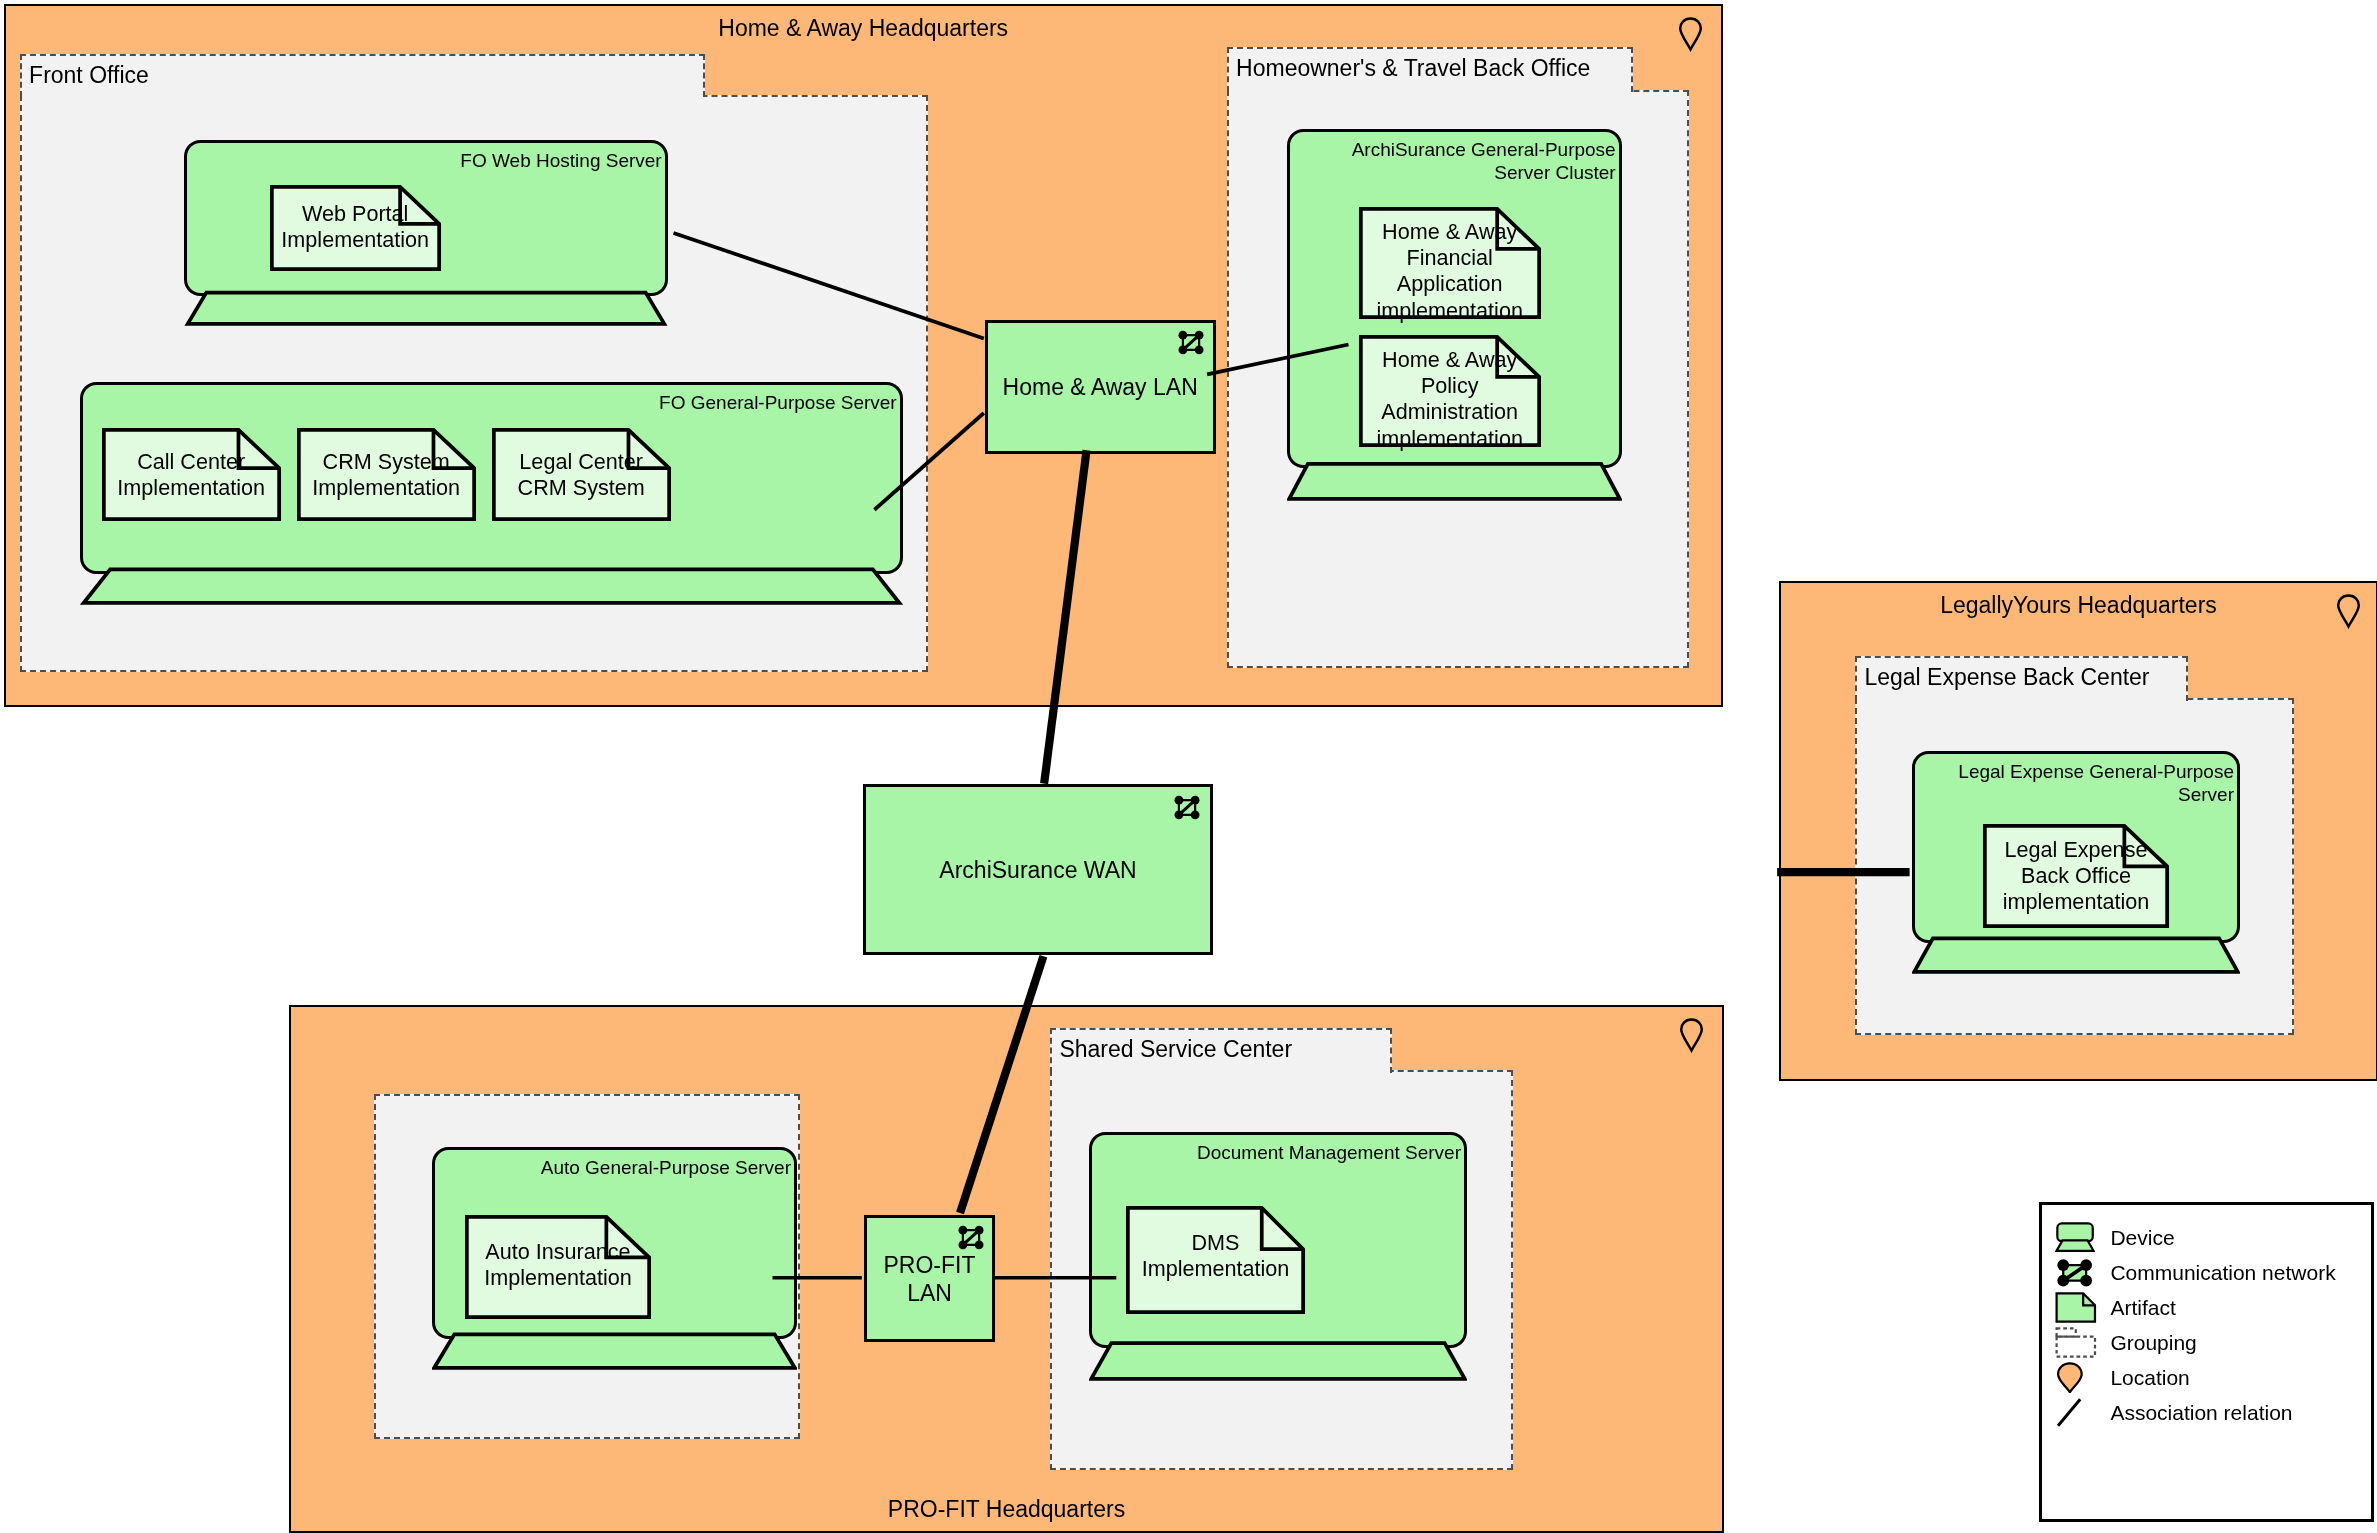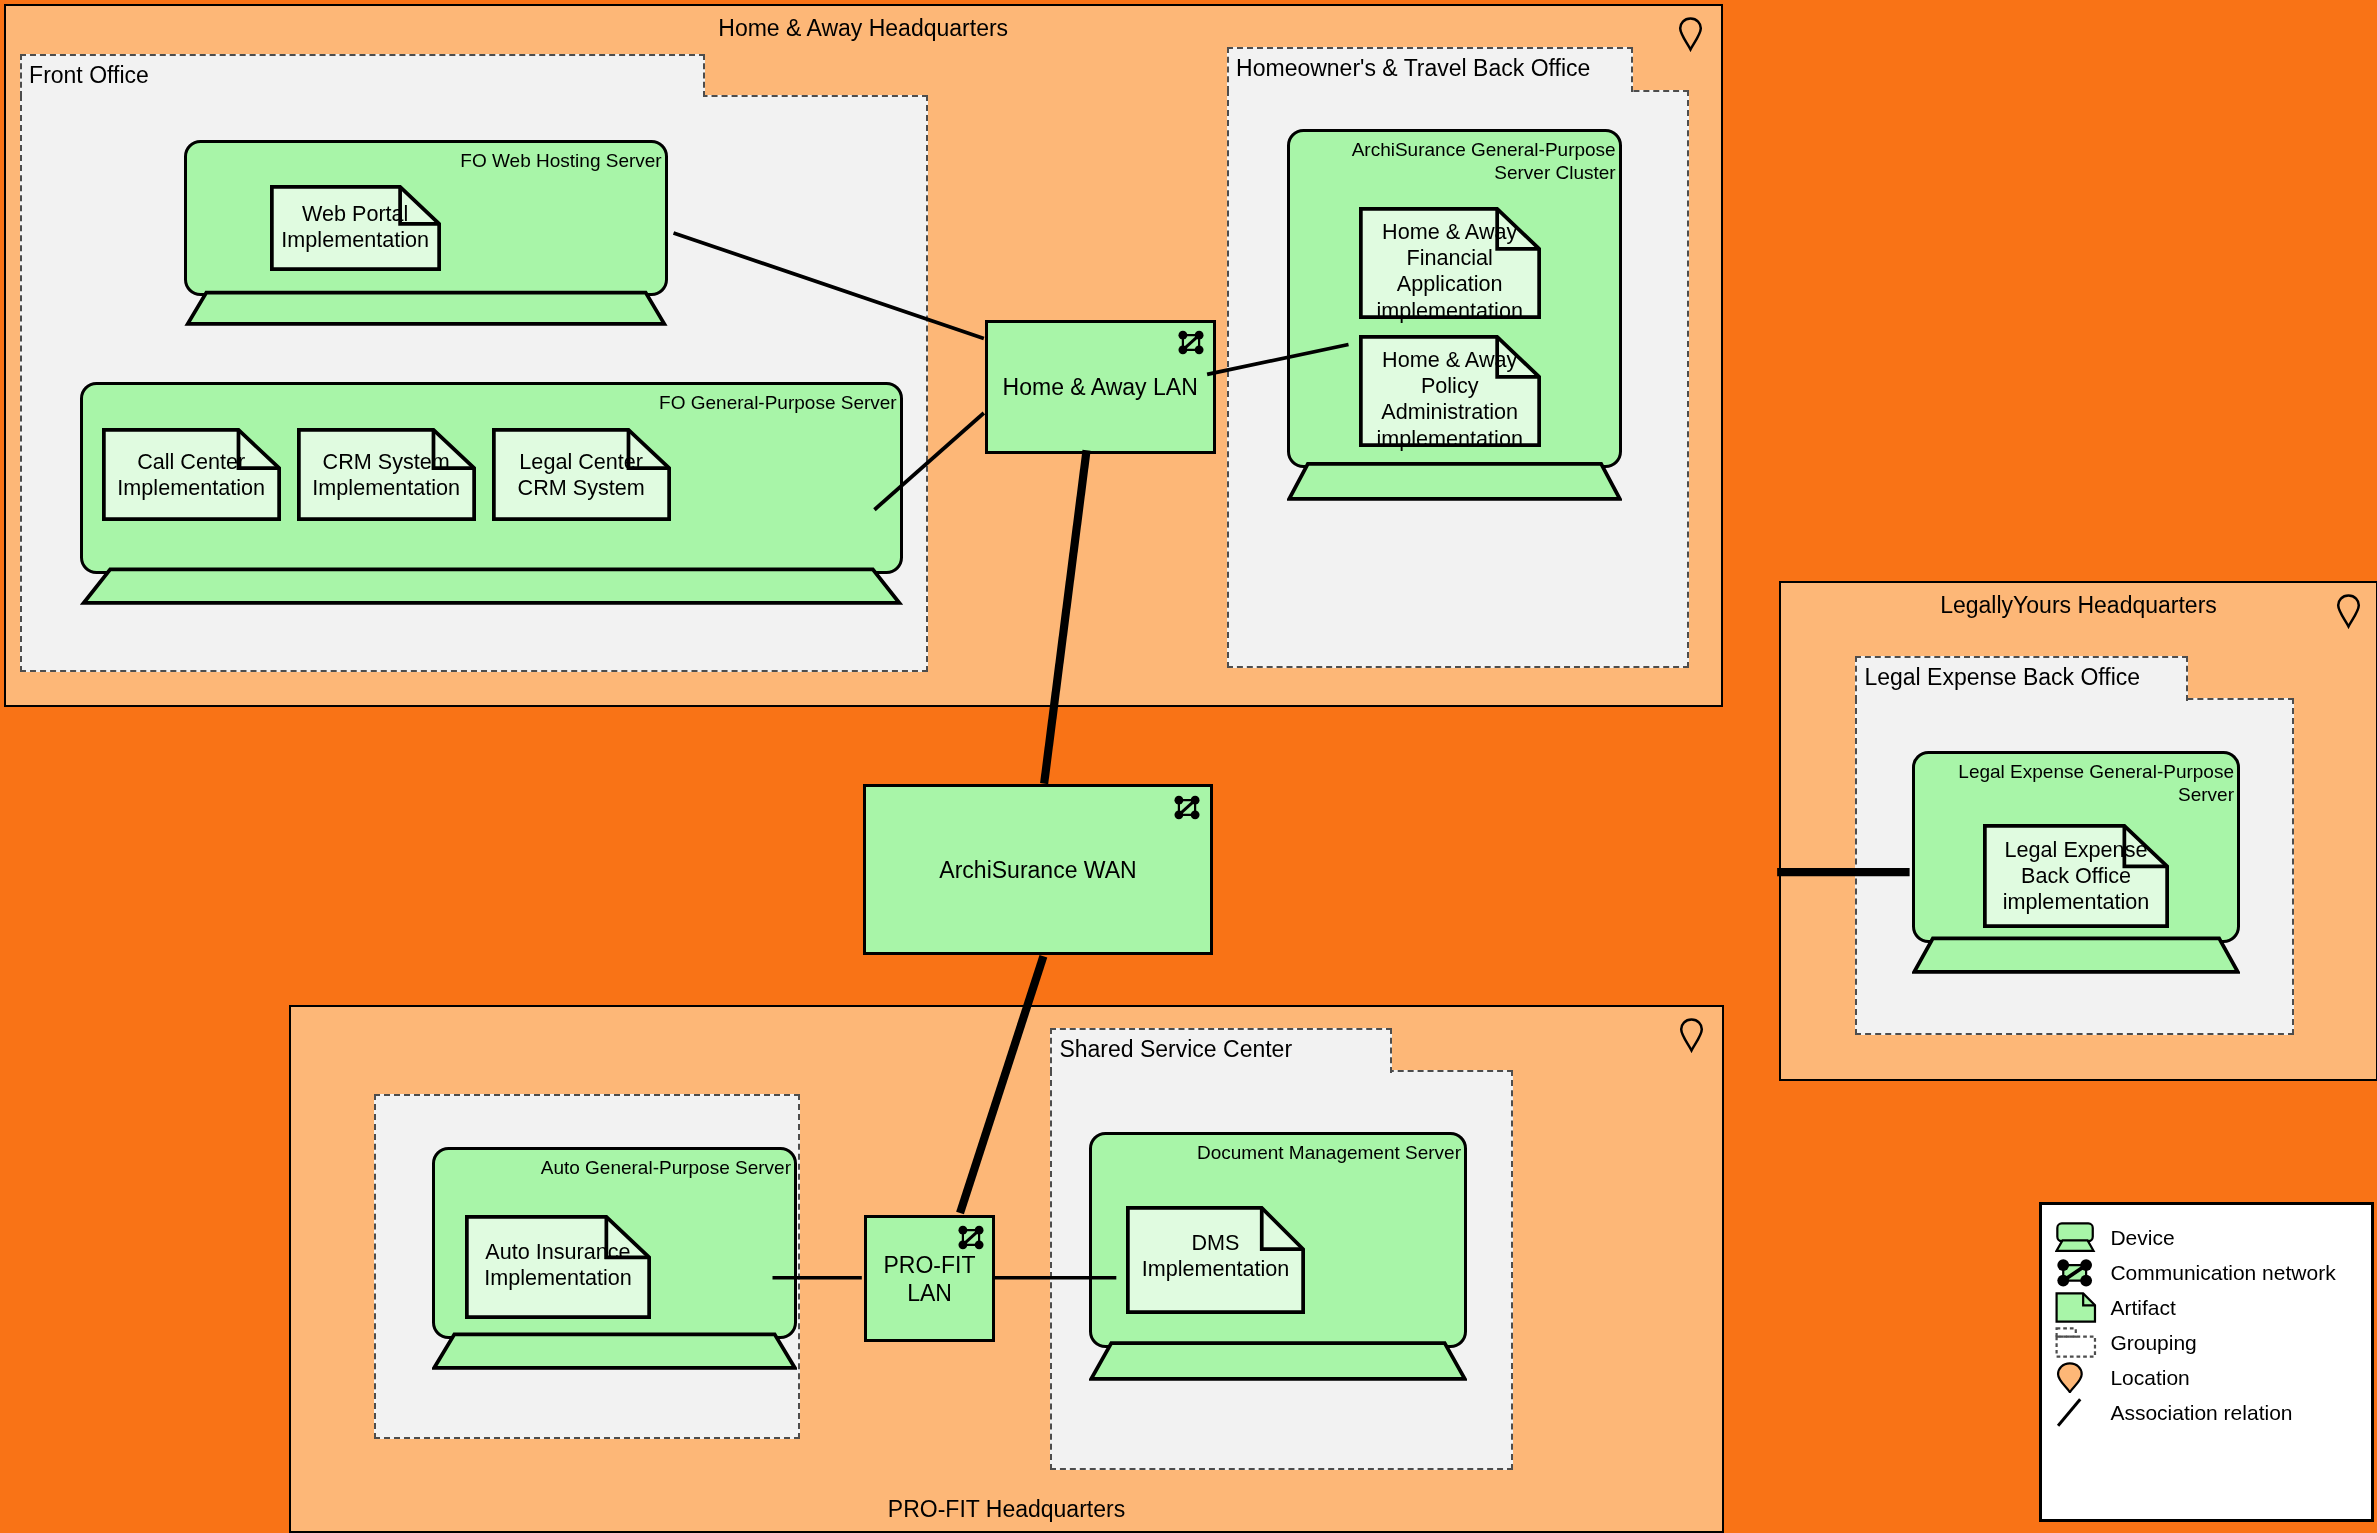--- a/index.html
+++ b/index.html
@@ -4,21 +4,21 @@
 <style>
   html, body {
     margin: 0;
     padding: 0;
     background: #000000;
   }
   #canvas {
     position: relative;
     width: 2377px;
     height: 1533px;
-    background: #f97316;
+    background: #ffffff;
     font-family: "Liberation Sans", sans-serif;
     overflow: hidden;
   }
 
   
   .location {
     position: absolute;
     background: #FDB777;
     border: 2.2px solid #000000;
     box-sizing: border-box;
@@ -295,21 +295,21 @@
     </div>
   </div>
 
   <div class="location" style="left:1779px; top:581px; width:599px; height:500px;">
     <div class="loc-title top">LegallyYours Headquarters</div>
     <svg class="pin-icon" style="right:15px; top:10.4px;" viewBox="0 0 34 48">
       <path d="M17 3 C8.2 3 3 9.4 3 16.2 C3 24.5 13 37 17 45 C21 37 31 24.5 31 16.2 C31 9.4 25.8 3 17 3 Z" fill="none" stroke="#000" stroke-width="3.4"></path>
     </svg>
 
     <div class="grouping" style="left:74px; top:73px; width:439px; height:380px;">
-      <div class="grp-label" style="width:333px; height:45px;">Legal Expense Back Office</div>
+      <div class="grp-label" style="width:333px; height:45px;">Legal Expense Back Center</div>
       <div class="grp-body" style="left:0; top:42px; width:439px; height:337px;"></div>
 
       <div class="device" style="left:57px; top:95px; width:328px; height:223px;">
         <div class="dev-box" style="height:192px;"></div>
         <svg class="dev-stand" viewBox="0 0 440 300" preserveAspectRatio="none">
           <path d="M28 252 L412 252 L437 297 L3 297 Z" fill="#A8F5A8" stroke="#000" stroke-width="5"></path>
         </svg>
         <div class="dev-title">Legal Expense General-Purpose Server</div>
 
         <div class="artifact" style="left:71px; top:73px; width:186px; height:104px;">

